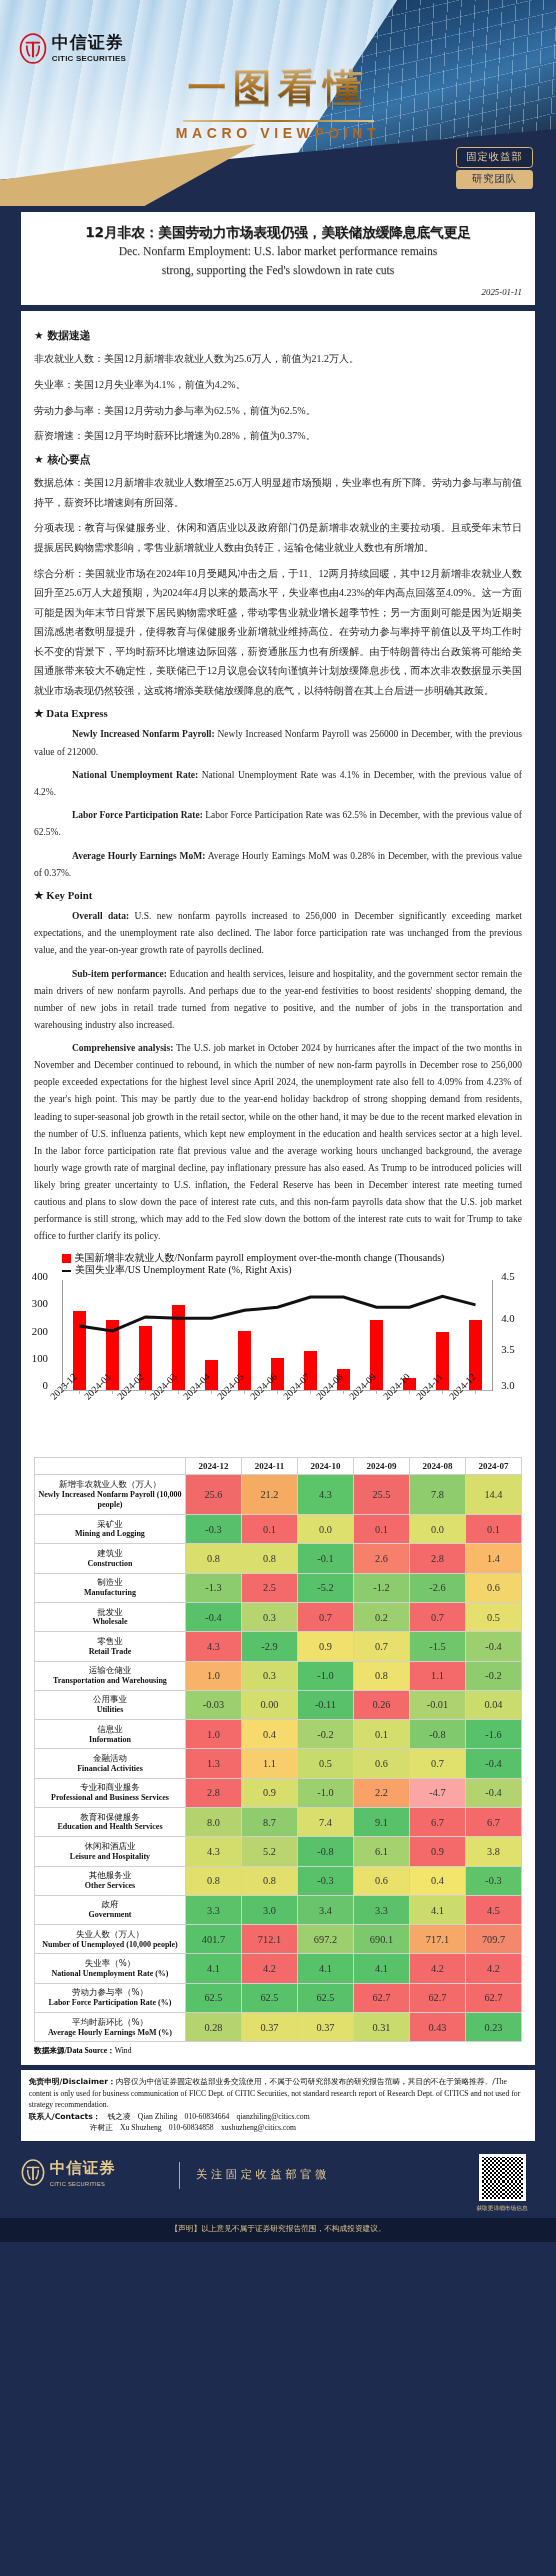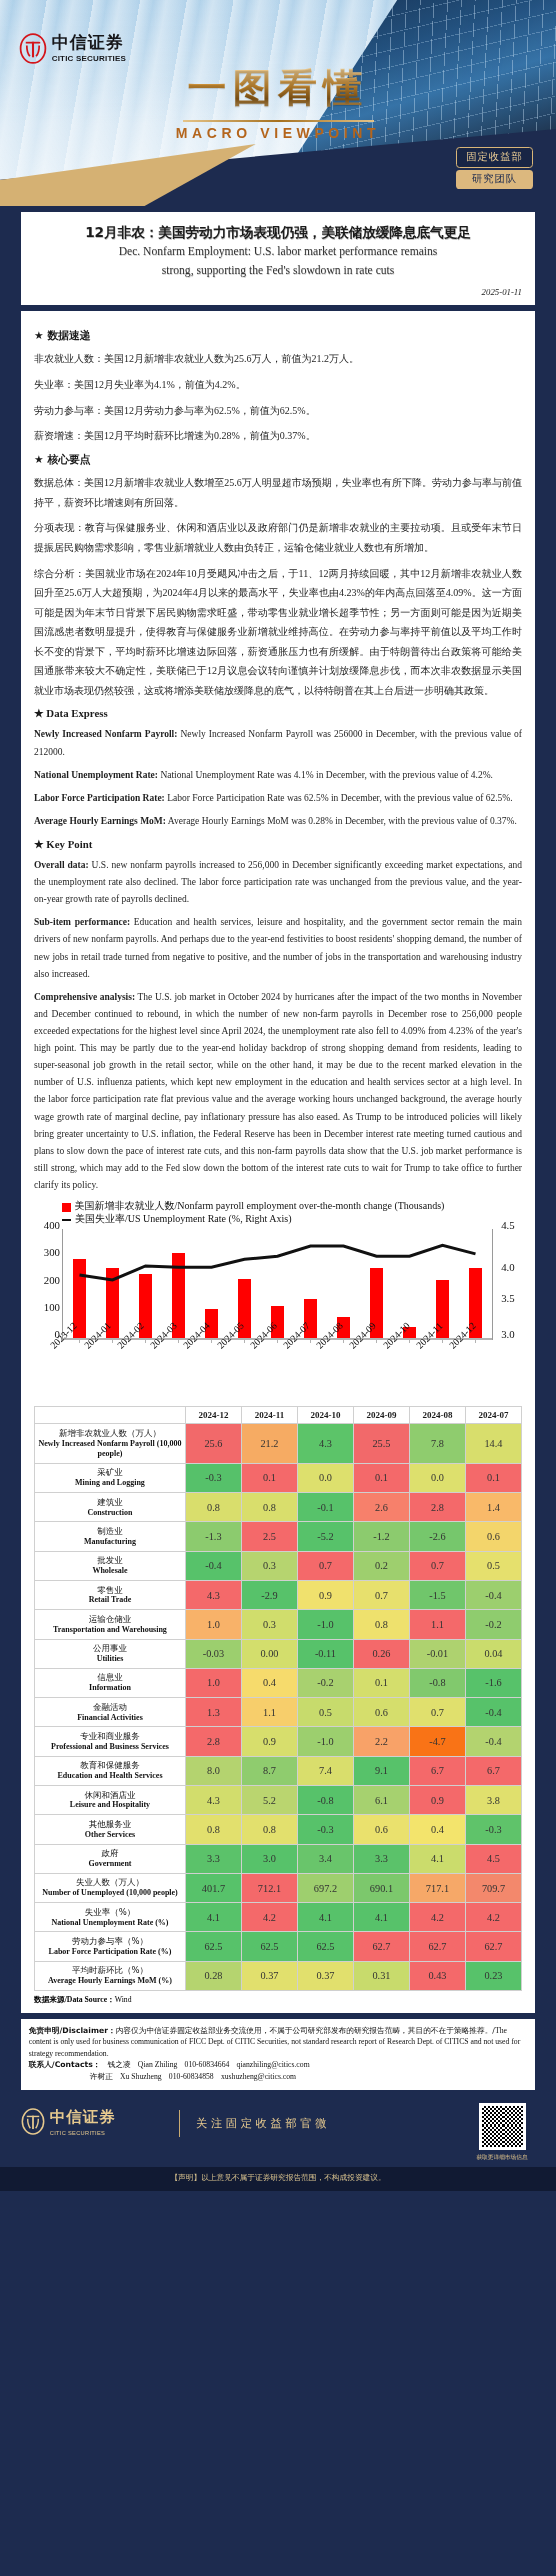--- a/index.html
+++ b/index.html
@@ -70,40 +70,40 @@
   .title-en { font-size:11.6px; color:#333; text-align:center; line-height:1.42; margin-top:2.1px;
       text-shadow:0.5px 0.5px 0 rgba(140,140,140,.4); }
   .title-date { text-align:right; font-style:italic; font-size:8.8px; color:#222; margin-top:8.2px; }
 
   .sec-head { font-size:10.8px; font-weight:bold; color:#1b1b1b; margin:7.2px 0 6.2px;
       font-family:"DejaVu Sans", sans-serif; }
   .sec-head.en { font-family:"Liberation Serif", serif; }
   p.body { font-size:10px; color:#1f1f1f; line-height:1.95; margin:0 0 6.2px; text-align:justify;
       text-justify:inter-ideograph; }
   p.body.en { font-size:9.5px; line-height:1.8; }
-  p.body b { font-weight:bold; }
+  p.body b { font-weight:bold;margin-left:38px; }
 
   
   .chart-wrap { margin-top:3.1px; }
   .legend { padding-left:28px; }
   .legend .row { display:flex; align-items:flex-start; gap:3.6px; font-size:10px; color:#111; line-height:1.28; }
   .legend .sw-box { width:8.8px; height:8.8px; background:#ff0000; margin-top:2.6px; flex:0 0 auto; }
   .legend .sw-line { width:9.3px; height:2.1px; background:#111; margin-top:5.7px; flex:0 0 auto; }
   .legend .ltxt { max-width:392px; }
 
   .plot { position:relative; height:111px; margin:3.1px 0 0 0; padding:0 29px 0 28px; }
   .plot .inner { position:relative; height:100%; border-left:1px solid #9a9a9a; border-right:1px solid #9a9a9a; }
   .plot .zero { position:absolute; left:0; right:0; bottom:0; height:1.5px; background:#b3b3b3; }
   .bars { position:absolute; left:0; right:0; bottom:1.5px; top:0; display:flex; }
   .bars .slot { flex:1; display:flex; align-items:flex-end; justify-content:center; position:relative; }
   .bars .bar { width:42%; background:#ff0000; }
   .bars .tick { position:absolute; bottom:-4.1px; left:50%; width:1px; height:4.1px; background:#b3b3b3; }
   .lineLayer { position:absolute; inset:0; }
   .yleft { position:absolute; left:0; top:-4.1px; width:26px; text-align:right; font-size:10.8px; color:#111; }
-  .yleft div, .yright div { position:absolute; right:0; transform:translateY(-50%); }
+  .yleft div, .yright div { position:absolute; right:12px; transform:translateY(-50%); }
   .yright { position:absolute; right:0; top:-4.1px; width:27px; font-size:10.8px; color:#111; }
   .yright div { right:auto; left:6.2px; }
   .xlabels { position:relative; height:62px; padding:0 29px 0 28px; }
   .xlabels .xl { position:absolute; top:3.1px; font-size:9.8px; color:#111;
       transform:rotate(-45deg); transform-origin:left top; white-space:nowrap; }
 
   
   table.tbl { width:100%; border-collapse:collapse; margin-top:4.1px; table-layout:fixed; }
   table.tbl th, table.tbl td { border:0.5px solid #d0d0d0; }
   table.tbl th { font-size:9px; font-weight:bold; color:#1b1b1b; padding:3.1px 1px; background:#fff; }
@@ -460,21 +460,21 @@
           </tr>
           <tr>
             <td class="lbl">
               <div class="cn">专业和商业服务</div>
               <div class="en">Professional and Business Services</div>
             </td>
             <td class="val" style="background: rgb(244, 105, 106);">2.8</td>
             <td class="val" style="background: rgb(215, 222, 108);">0.9</td>
             <td class="val" style="background: rgb(156, 207, 110);">-1.0</td>
             <td class="val" style="background: rgb(248, 162, 104);">2.2</td>
-            <td class="val" style="background: #f97316;">-4.7</td>
+            <td class="val" style="background: #fca5a5;">-4.7</td>
             <td class="val" style="background: rgb(179, 211, 111);">-0.4</td>
           </tr>
           <tr>
             <td class="lbl">
               <div class="cn">教育和保健服务</div>
               <div class="en">Education and Health Services</div>
             </td>
             <td class="val" style="background: rgb(180, 211, 111);">8.0</td>
             <td class="val" style="background: rgb(143, 204, 110);">8.7</td>
             <td class="val" style="background: rgb(217, 222, 108);">7.4</td>

